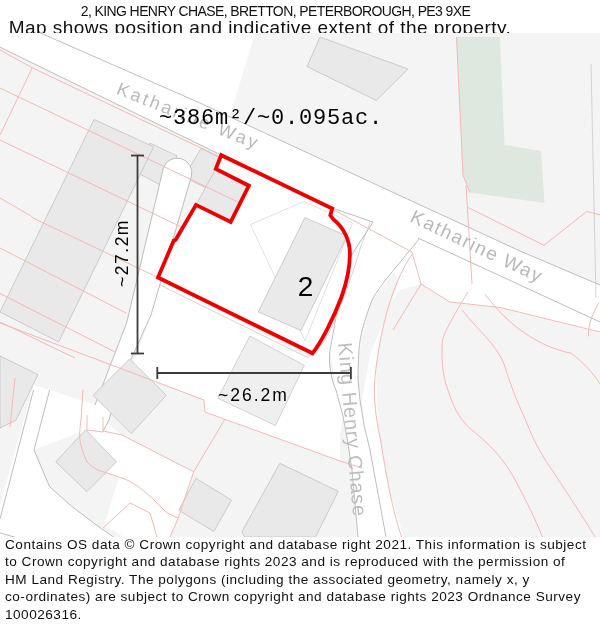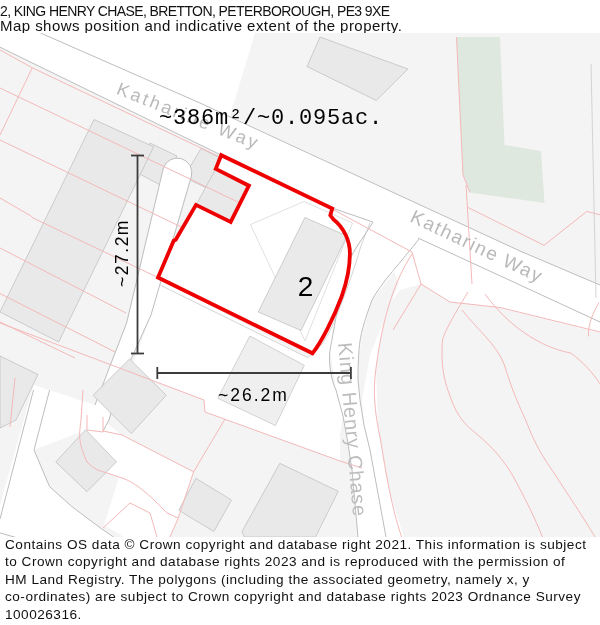--- a/index.html
+++ b/index.html
@@ -1,18 +1,18 @@
 <!DOCTYPE html>
 <html><head>
 <meta charset="utf-8">
 <style>
 html,body{margin:0;padding:0;background:#fff;width:600px;height:625px;overflow:hidden;
 font-family:"Liberation Sans",sans-serif;}
-.title{position:absolute;top:3px;left:0;width:551px;text-align:left;font-size:14px;letter-spacing:-0.6px;color:#111;}
-.subtitle{position:absolute;top:17px;left:0;width:520px;font-size:15px;letter-spacing:0.45px;color:#111;}
+.title{position:absolute;top:3px;left:0;width:551px;text-align:center;font-size:14px;letter-spacing:-0.6px;color:#111;}
+.subtitle{position:absolute;top:17px;left:0;width:520px;text-align:center;font-size:19px;letter-spacing:0.45px;color:#111;}
 .mapwrap{position:absolute;top:33px;left:0;width:600px;height:504px;}
 .area{position:absolute;top:106px;left:159px;font-size:22px;letter-spacing:0.8px;color:#000;font-family:Liberation Mono, monospace;}
 .footer{position:absolute;top:536px;left:5px;width:598px;font-size:13.6px;letter-spacing:0.5px;line-height:17.4px;color:#111;}
 </style>
 </head>
 <body>
 
 <div class="title">2, KING HENRY CHASE, BRETTON, PETERBOROUGH, PE3 9XE</div>
 
 <div class="subtitle">Map shows position and indicative extent of the property.</div>

